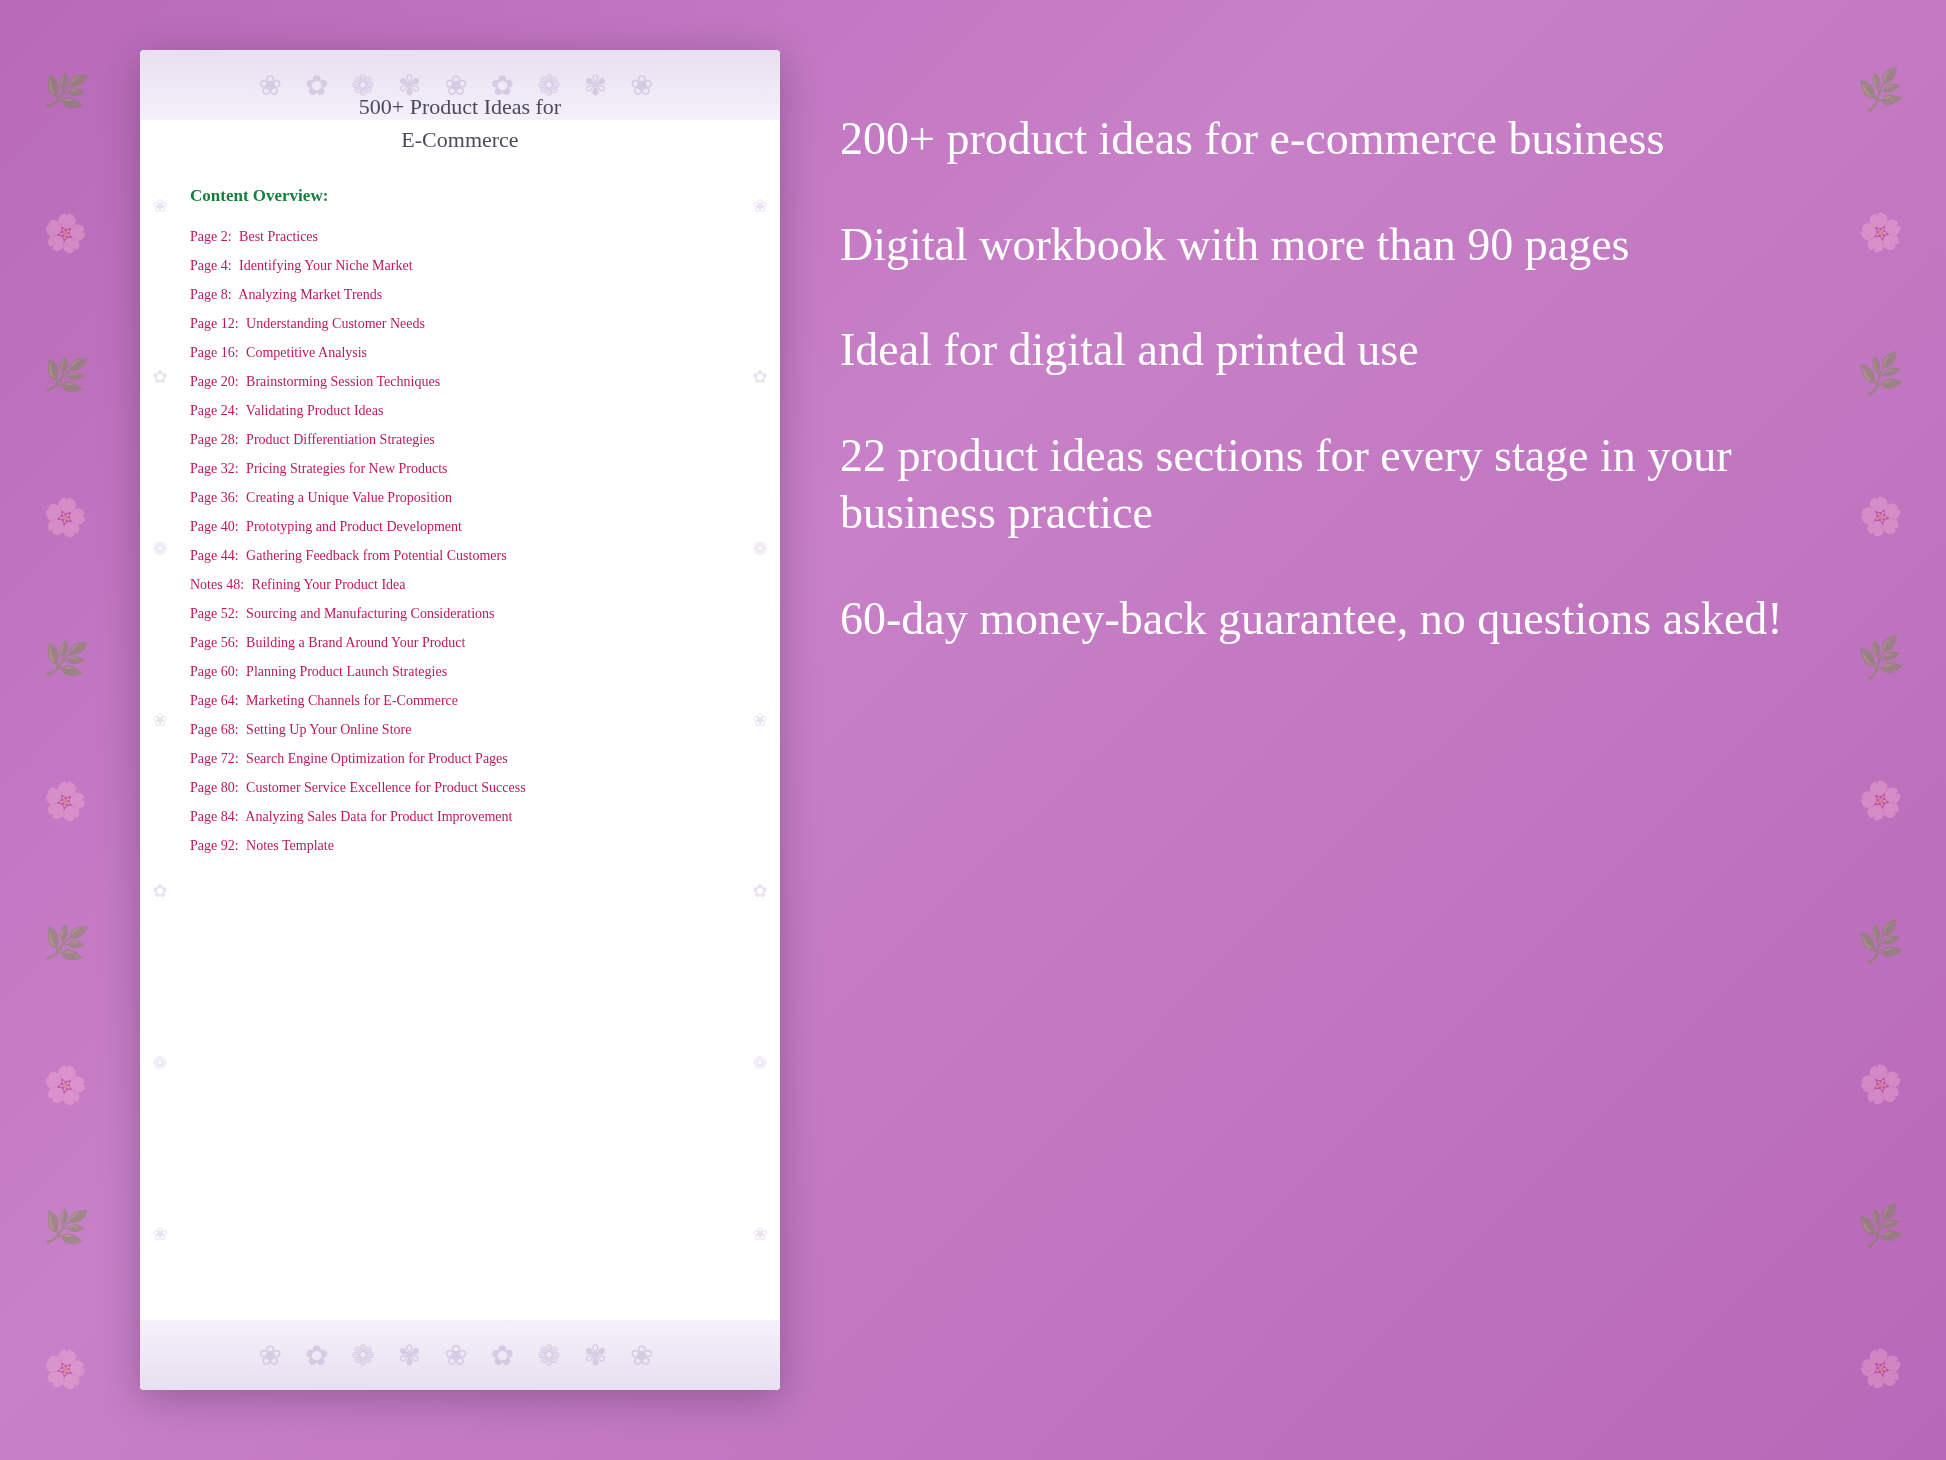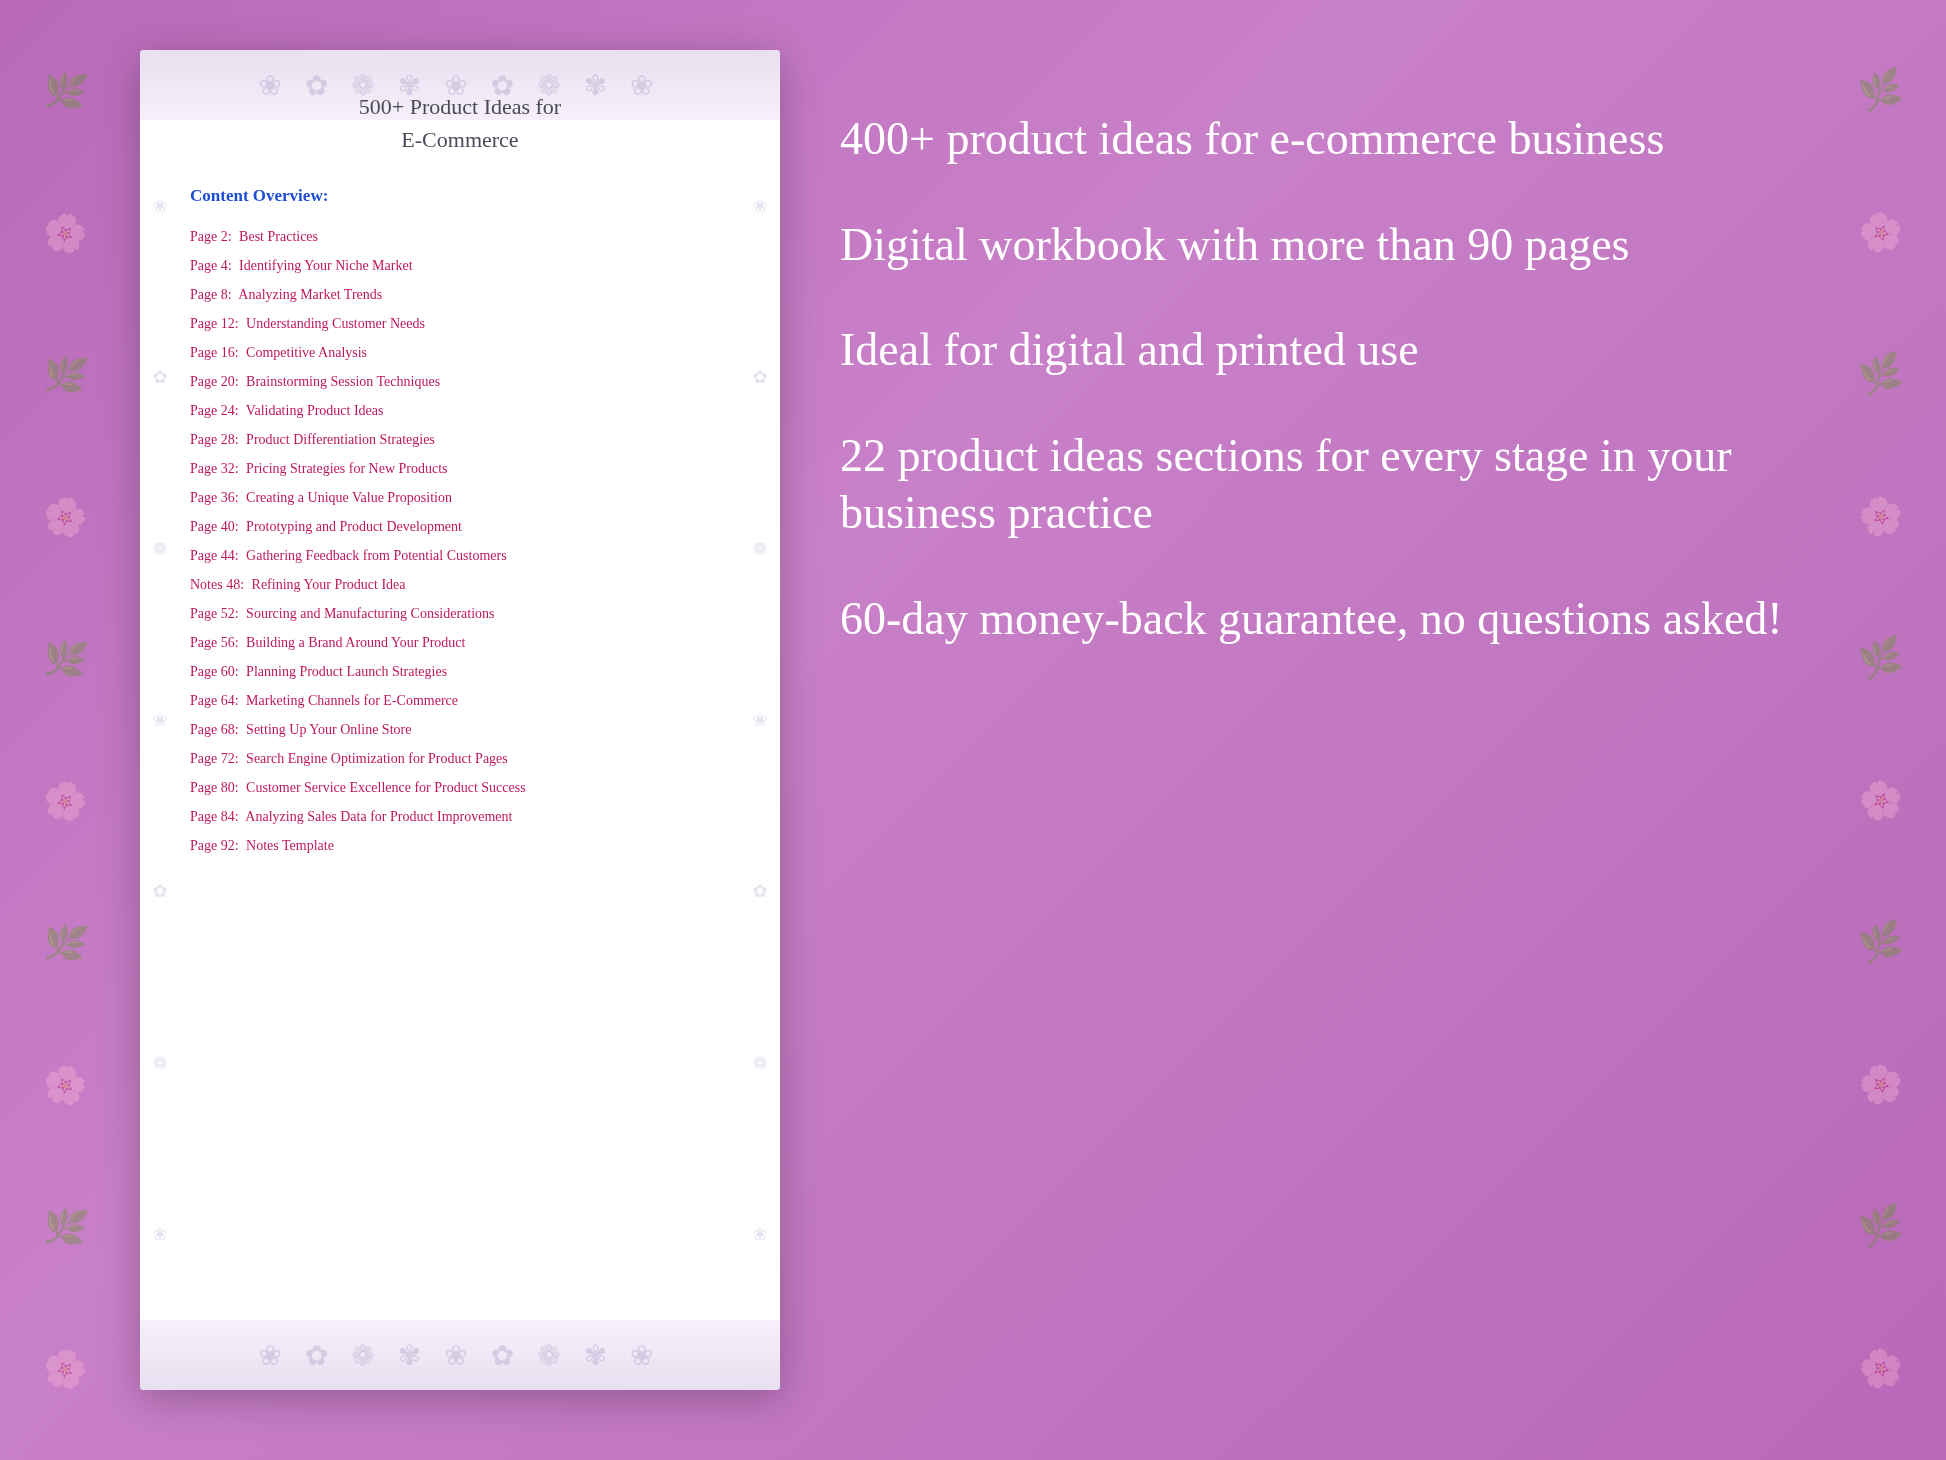--- a/index.html
+++ b/index.html
@@ -132,21 +132,21 @@
       text-align: center;
       font-size: 22px;
       color: #4a4a5a;
       font-weight: normal;
       line-height: 1.5;
       margin-bottom: 30px;
     }
 
     .doc-section-label {
       font-size: 17px;
-      color: #1d4ed8;
+      color: #15803d;
       font-weight: bold;
       margin-bottom: 16px;
     }
 
     .toc-list {
       list-style: none;
     }
 
     .toc-item {
       font-size: 14px;
@@ -270,21 +270,21 @@
           <li class="toc-item"><span class="page-num">Page 68:</span> Setting Up Your Online Store</li>
           <li class="toc-item"><span class="page-num">Page 72:</span> Search Engine Optimization for Product Pages</li>
           <li class="toc-item"><span class="page-num">Page 80:</span> Customer Service Excellence for Product Success</li>
           <li class="toc-item"><span class="page-num">Page 84:</span> Analyzing Sales Data for Product Improvement</li>
           <li class="toc-item"><span class="page-num">Page 92:</span> Notes Template</li>
         </ul>
     </div>
   </div>
 
   <div class="info-panel">
-  <div class="info-bullet">400+ product ideas for
+  <div class="info-bullet">200+ product ideas for
 e-commerce business</div>
       <div class="info-bullet">Digital workbook with
 more than 90 pages</div>
       <div class="info-bullet">Ideal for digital and
 printed use</div>
       <div class="info-bullet">22 product ideas
 sections for every stage
 in your business
 practice</div>
       <div class="info-bullet">60-day money-back

